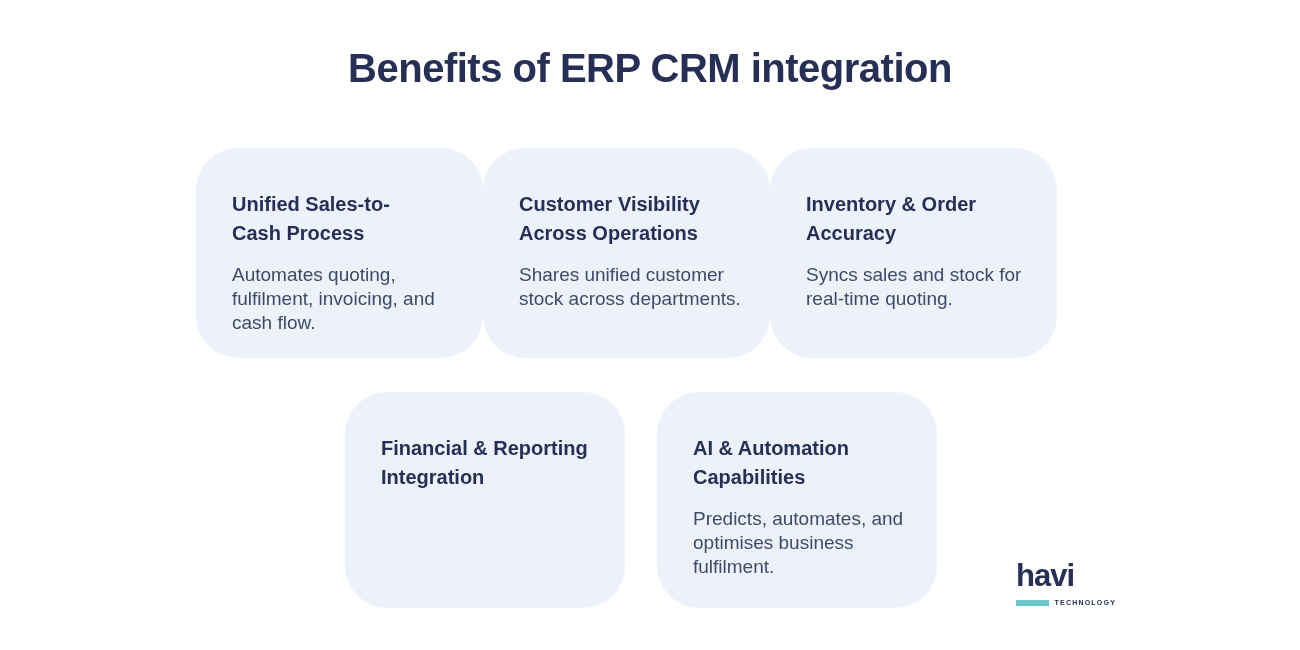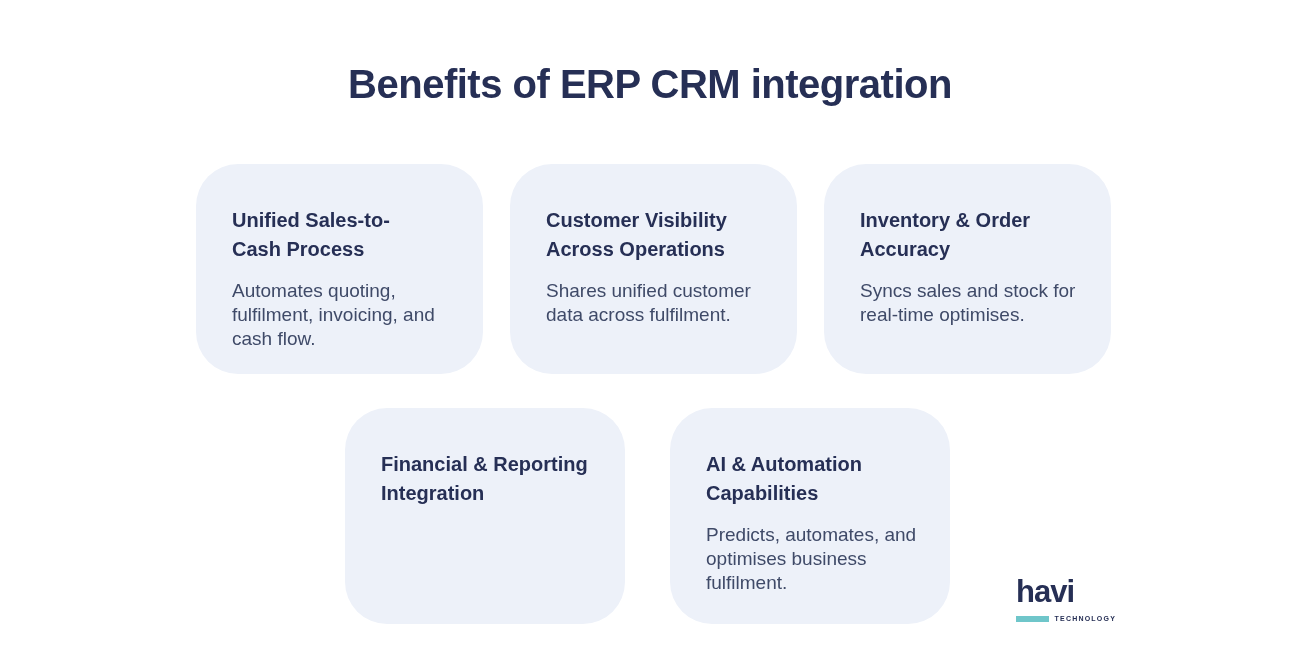--- a/index.html
+++ b/index.html
@@ -7,46 +7,44 @@
   body {
     font-family: "Liberation Sans", sans-serif;
     background: #ffffff;
     position: relative;
     overflow: hidden;
   }
   .page {
     position: absolute;
     inset: 0;
     background: #ffffff;
-    margin-top: 16px;
   }
   .page-title {
     position: absolute;
     top: 46px;
     left: 0;
     width: 100%;
     text-align: center;
     font-size: 40px;
     font-weight: 700;
     letter-spacing: -0.5px;
     color: #262f55;
   }
   .cards-row {
     position: absolute;
     display: flex;
   }
   .row-top {
     top: 148px;
     left: 196px;
-    gap: 27px;
   }
   .row-bottom {
     top: 392px;
     left: 345px;
-    gap: 45px;
+    gap: 32px;
   }
   .card {
     background: #edf1f9;
     border-radius: 42px;
     padding: 42px 28px 30px 36px;
   }
   .row-top .card { width: 287px; height: 210px; }
   .row-bottom .card { width: 280px; height: 216px; }
   .card-title {
     font-size: 20px;
@@ -108,27 +106,27 @@
       <h2 class="card-title">Unified Sales-to-
 Cash Process</h2>
       <p class="card-desc">Automates quoting,
 fulfilment, invoicing, and
 cash flow.</p>
     </div>
     <div class="card">
       <h2 class="card-title">Customer Visibility
 Across Operations</h2>
       <p class="card-desc">Shares unified customer
-data across fulfilment.</p>
+stock across departments.</p>
     </div>
     <div class="card">
       <h2 class="card-title">Inventory &amp; Order
 Accuracy</h2>
       <p class="card-desc">Syncs sales and stock for
-real-time optimises.</p>
+real-time quoting.</p>
     </div>
   </div>
 
   <div class="cards-row row-bottom">
     <div class="card">
       <h2 class="card-title">Financial &amp; Reporting
 Integration</h2>
     </div>
     <div class="card">
       <h2 class="card-title">AI &amp; Automation

